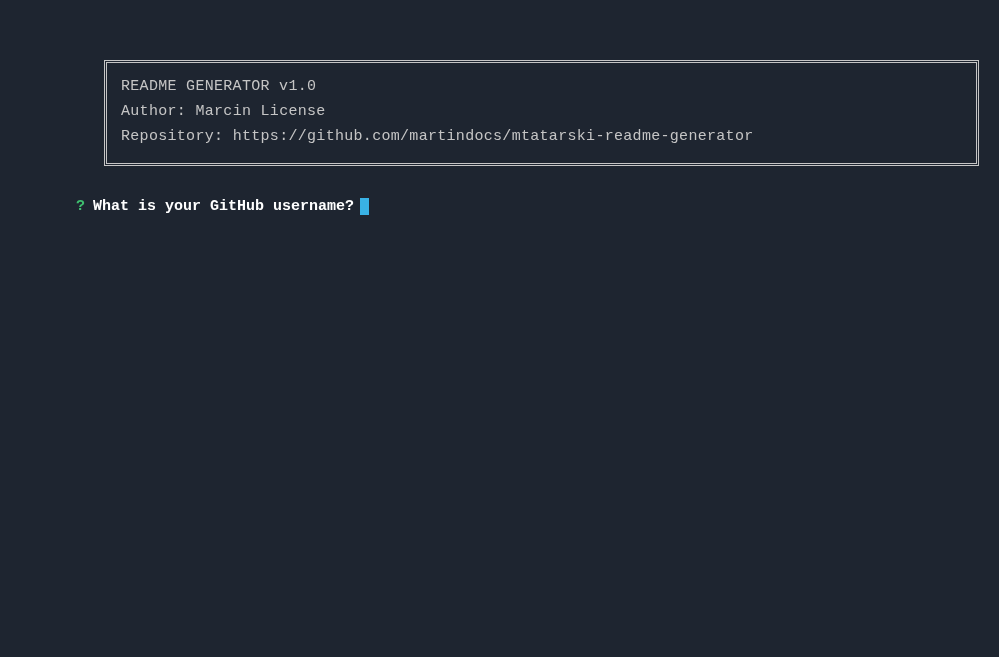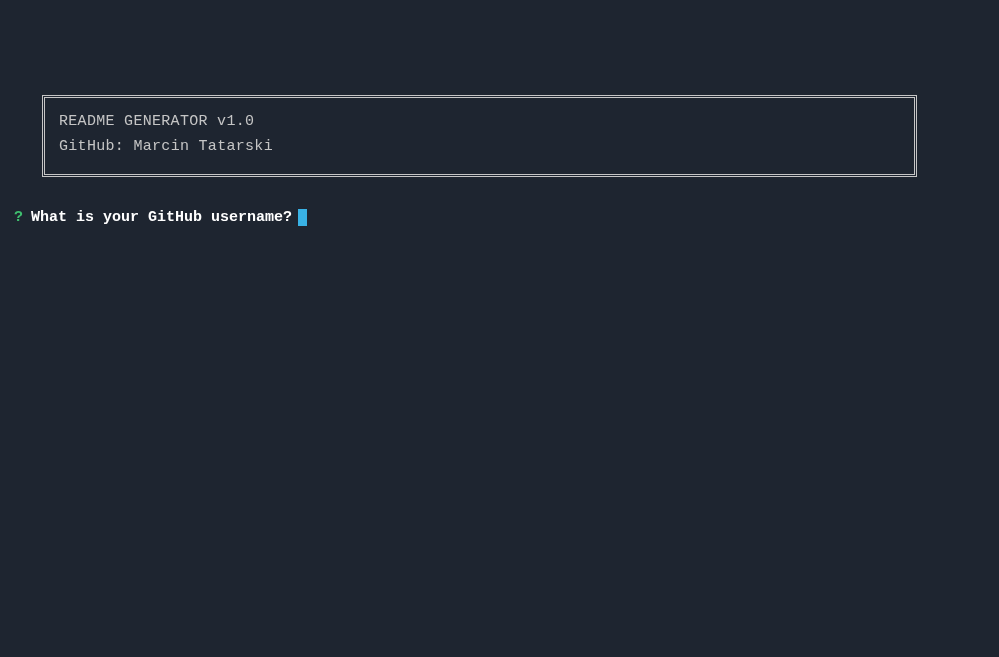--- a/index.html
+++ b/index.html
@@ -13,22 +13,21 @@
       width: 999px;
       height: 657px;
       font-family: 'Consolas', 'Courier New', monospace;
       font-size: 15px;
       color: #c5c5c5;
       padding: 0;
       overflow: hidden;
     }
     
     .terminal-container {
-      padding: 60px 45px 20px 42px;
-      margin-top: 35px;
+      padding: 60px 45px 20px 104px;
     }
     
     .info-box {
       border: 3px double #c5c5c5;
       padding: 12px 14px 14px 14px;
       margin-bottom: 32px;
       width: 875px;
     }
     
     .info-line {
@@ -65,21 +64,24 @@
     }
   </style>
 </head>
 <body>
 
 <div class="terminal-container">
 
   <div class="info-box">
     <div class="info-line">README GENERATOR v1.0</div>
     <div class="info-line">
-      <span>GitHub: </span><span>Marcin Tatarski</span>
+      <span>Author: </span><span>Marcin License</span>
+    </div>
+    <div class="info-line">
+      <span>Repository: </span><span>https://github.com/martindocs/mtatarski-readme-generator</span>
     </div>
   </div>
 
   <div class="prompt-line">
     <span class="prompt-mark">?</span>
     <span class="prompt-question">What is your GitHub username?</span>
     <span class="cursor"></span>
   </div>
 
 </div>

